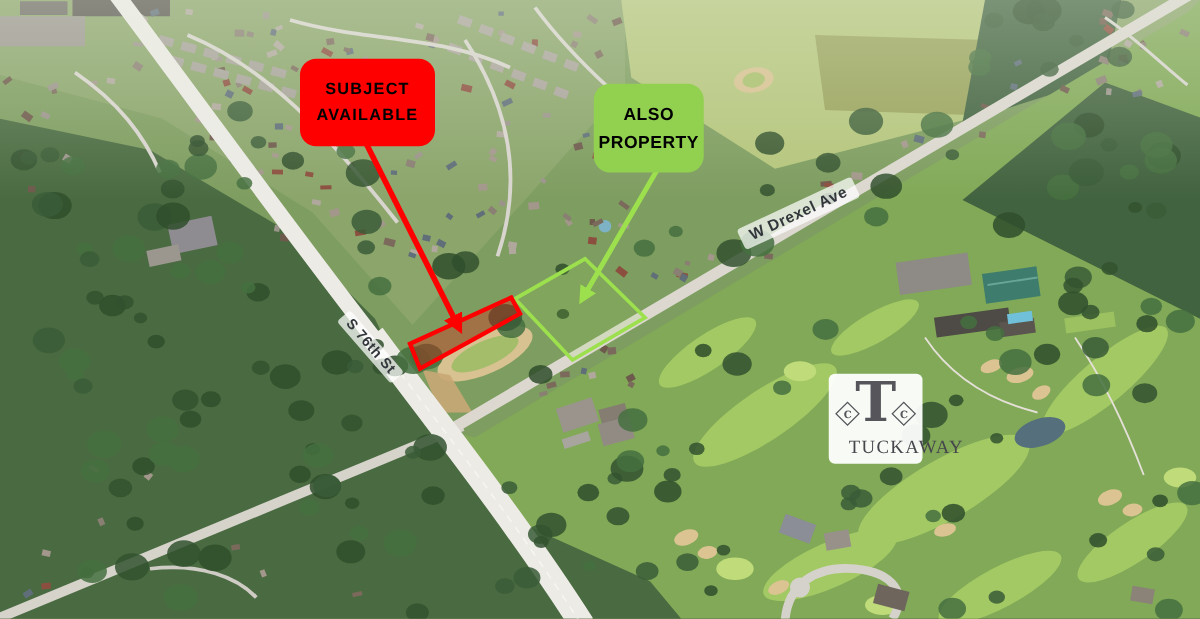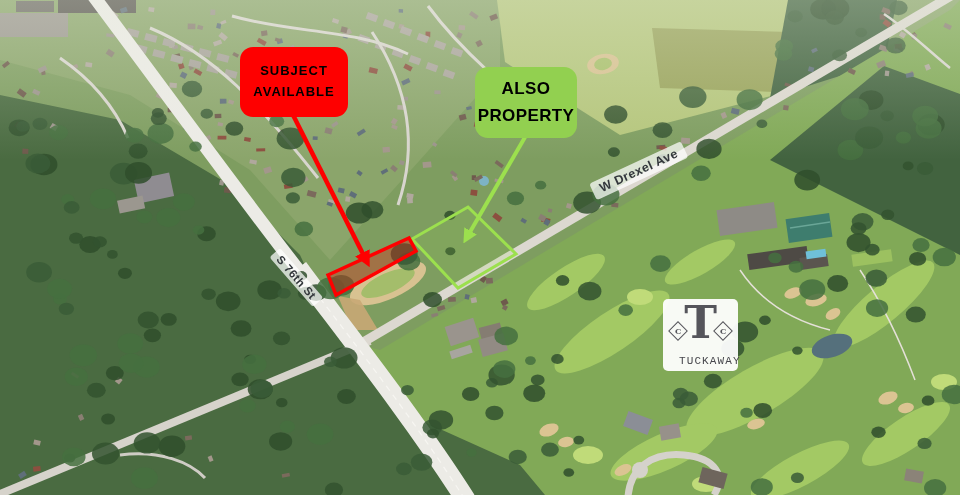--- a/index.html
+++ b/index.html
@@ -15,43 +15,43 @@
   .mk-red{fill:var(--subject-red);}
   .mk-green{fill:var(--parcel-green);}
 
   
   .callout{position:absolute;border-radius:13px;color:#000;font-weight:bold;
            text-align:center;display:flex;flex-direction:column;justify-content:center;
            z-index:6;}
   .callout .ln{white-space:nowrap;}
   .callout-red{left:240px;top:47px;width:108px;height:70px;background:var(--subject-red);
                font-size:13px;line-height:1.6;letter-spacing:1px;}
-  .callout-green{left:475px;top:67px;width:102px;height:71px;background:var(--available-green);
-               font-size:17px;line-height:1.55;letter-spacing:.4px;}
+  .callout-green{left:475px;top:67px;width:88px;height:71px;background:var(--available-green);
+               font-size:14px;line-height:1.55;letter-spacing:.4px;}
 
   
   .road-label{position:absolute;z-index:5;background:rgba(255,255,255,.72);color:#33373c;
               font-weight:bold;white-space:nowrap;border-radius:3px;}
   .label-s76{left:280px;top:248px;font-size:11.5px;padding:1px 6px;
              transform:rotate(49deg);transform-origin:left top;letter-spacing:.5px;}
   .label-drexel{left:593px;top:183px;font-size:12.5px;padding:2px 8px;
              transform:rotate(-25deg);transform-origin:left center;letter-spacing:.5px;}
 
   
   .logo{position:absolute;left:663px;top:299px;width:75px;height:72px;z-index:5;
         background:rgba(255,255,255,.94);border-radius:5px;text-align:center;}
   .logo .big-t{font-family:"DejaVu Serif",serif;font-weight:bold;font-size:44px;
         line-height:.95;color:#55555b;margin-top:3px;}
   .logo .diamond{position:absolute;top:25px;width:12px;height:12px;border:1.5px solid #55555b;
         transform:rotate(45deg);display:flex;align-items:center;justify-content:center;}
   .logo .diamond.dl{left:8px;} .logo .diamond.dr{right:8px;}
   .logo .diamond span{transform:rotate(-45deg);font-family:"DejaVu Serif",serif;
         font-size:8px;font-weight:bold;color:#55555b;line-height:1;}
-  .logo .name{position:absolute;left:16px;right:0;bottom:4px;font-family:Liberation Mono, monospace;
-        font-size:11px;letter-spacing:1.1px;color:#46464c;}
+  .logo .name{position:absolute;left:16px;right:0;bottom:4px;font-family:Liberation Serif, serif;
+        font-size:15px;letter-spacing:1.1px;color:#46464c;}
 </style>
 </head>
 <body>
 
 <div class="stage">
 
   <svg id="bg" width="960" height="495" viewBox="0 0 960 495">
     <defs>
       <linearGradient id="haze" x1="0" y1="0" x2="0" y2="1">
         <stop offset="0" stop-color="#ebf0e1" stop-opacity=".33"></stop>

